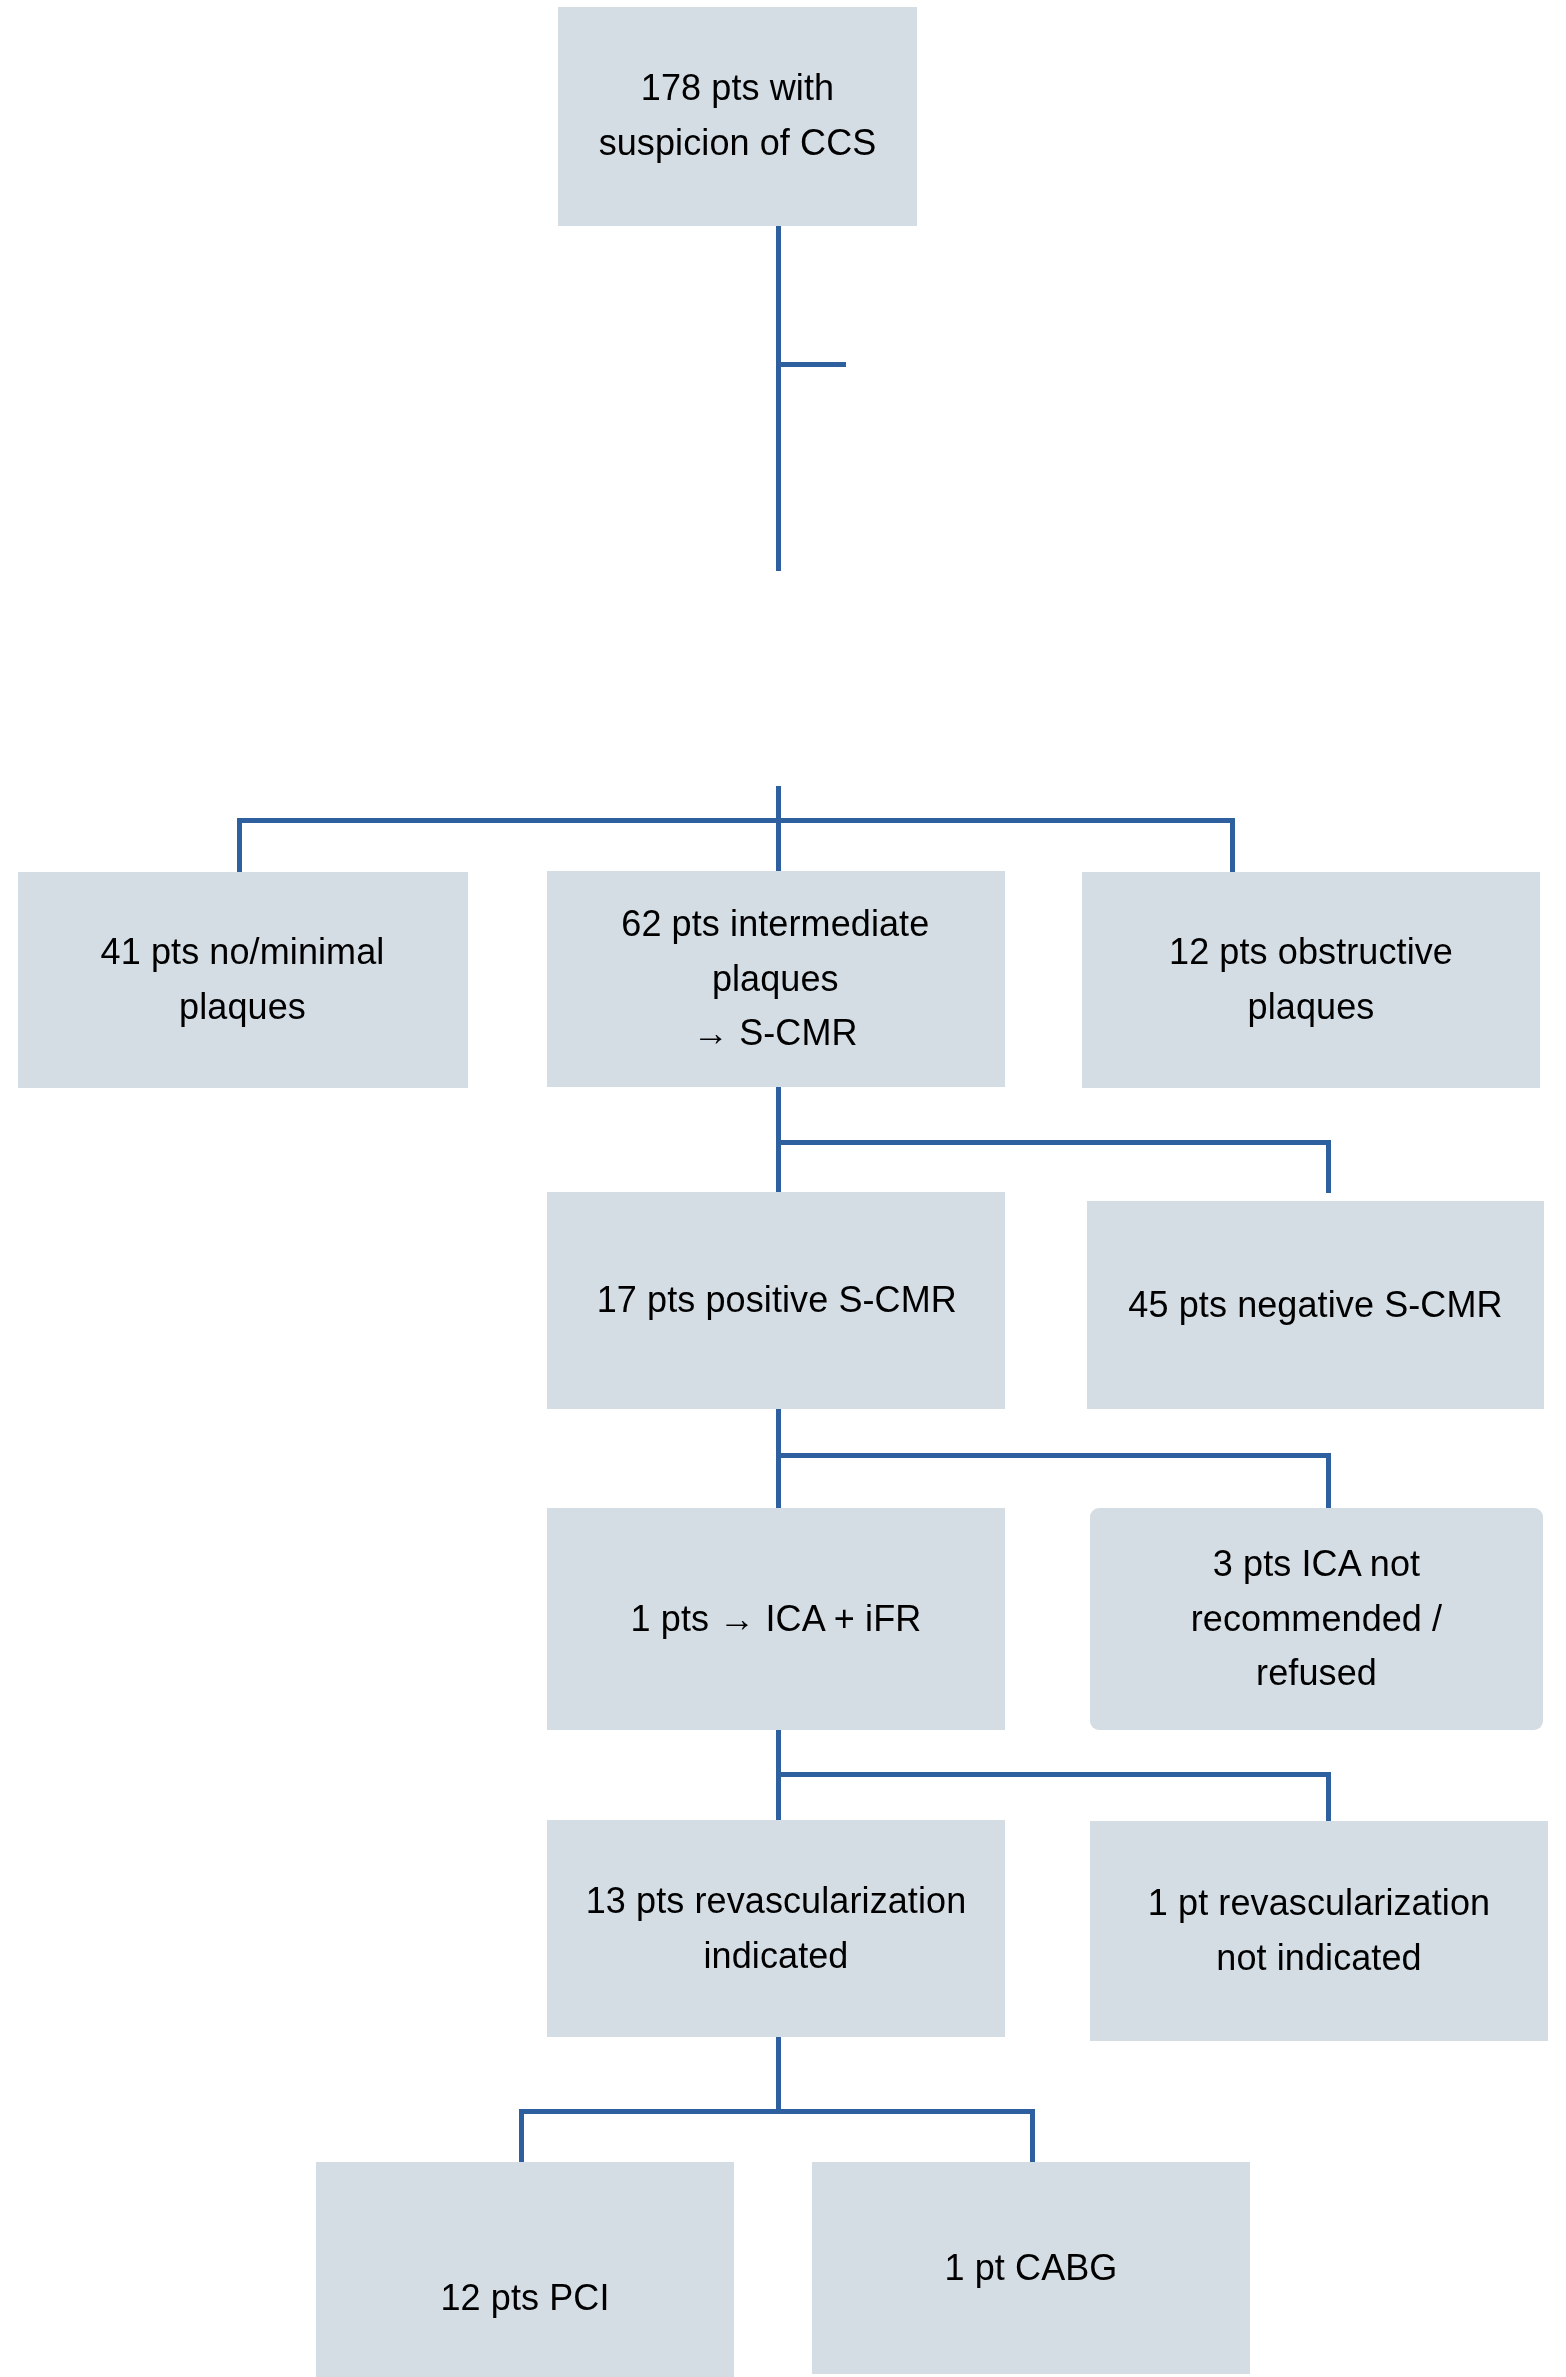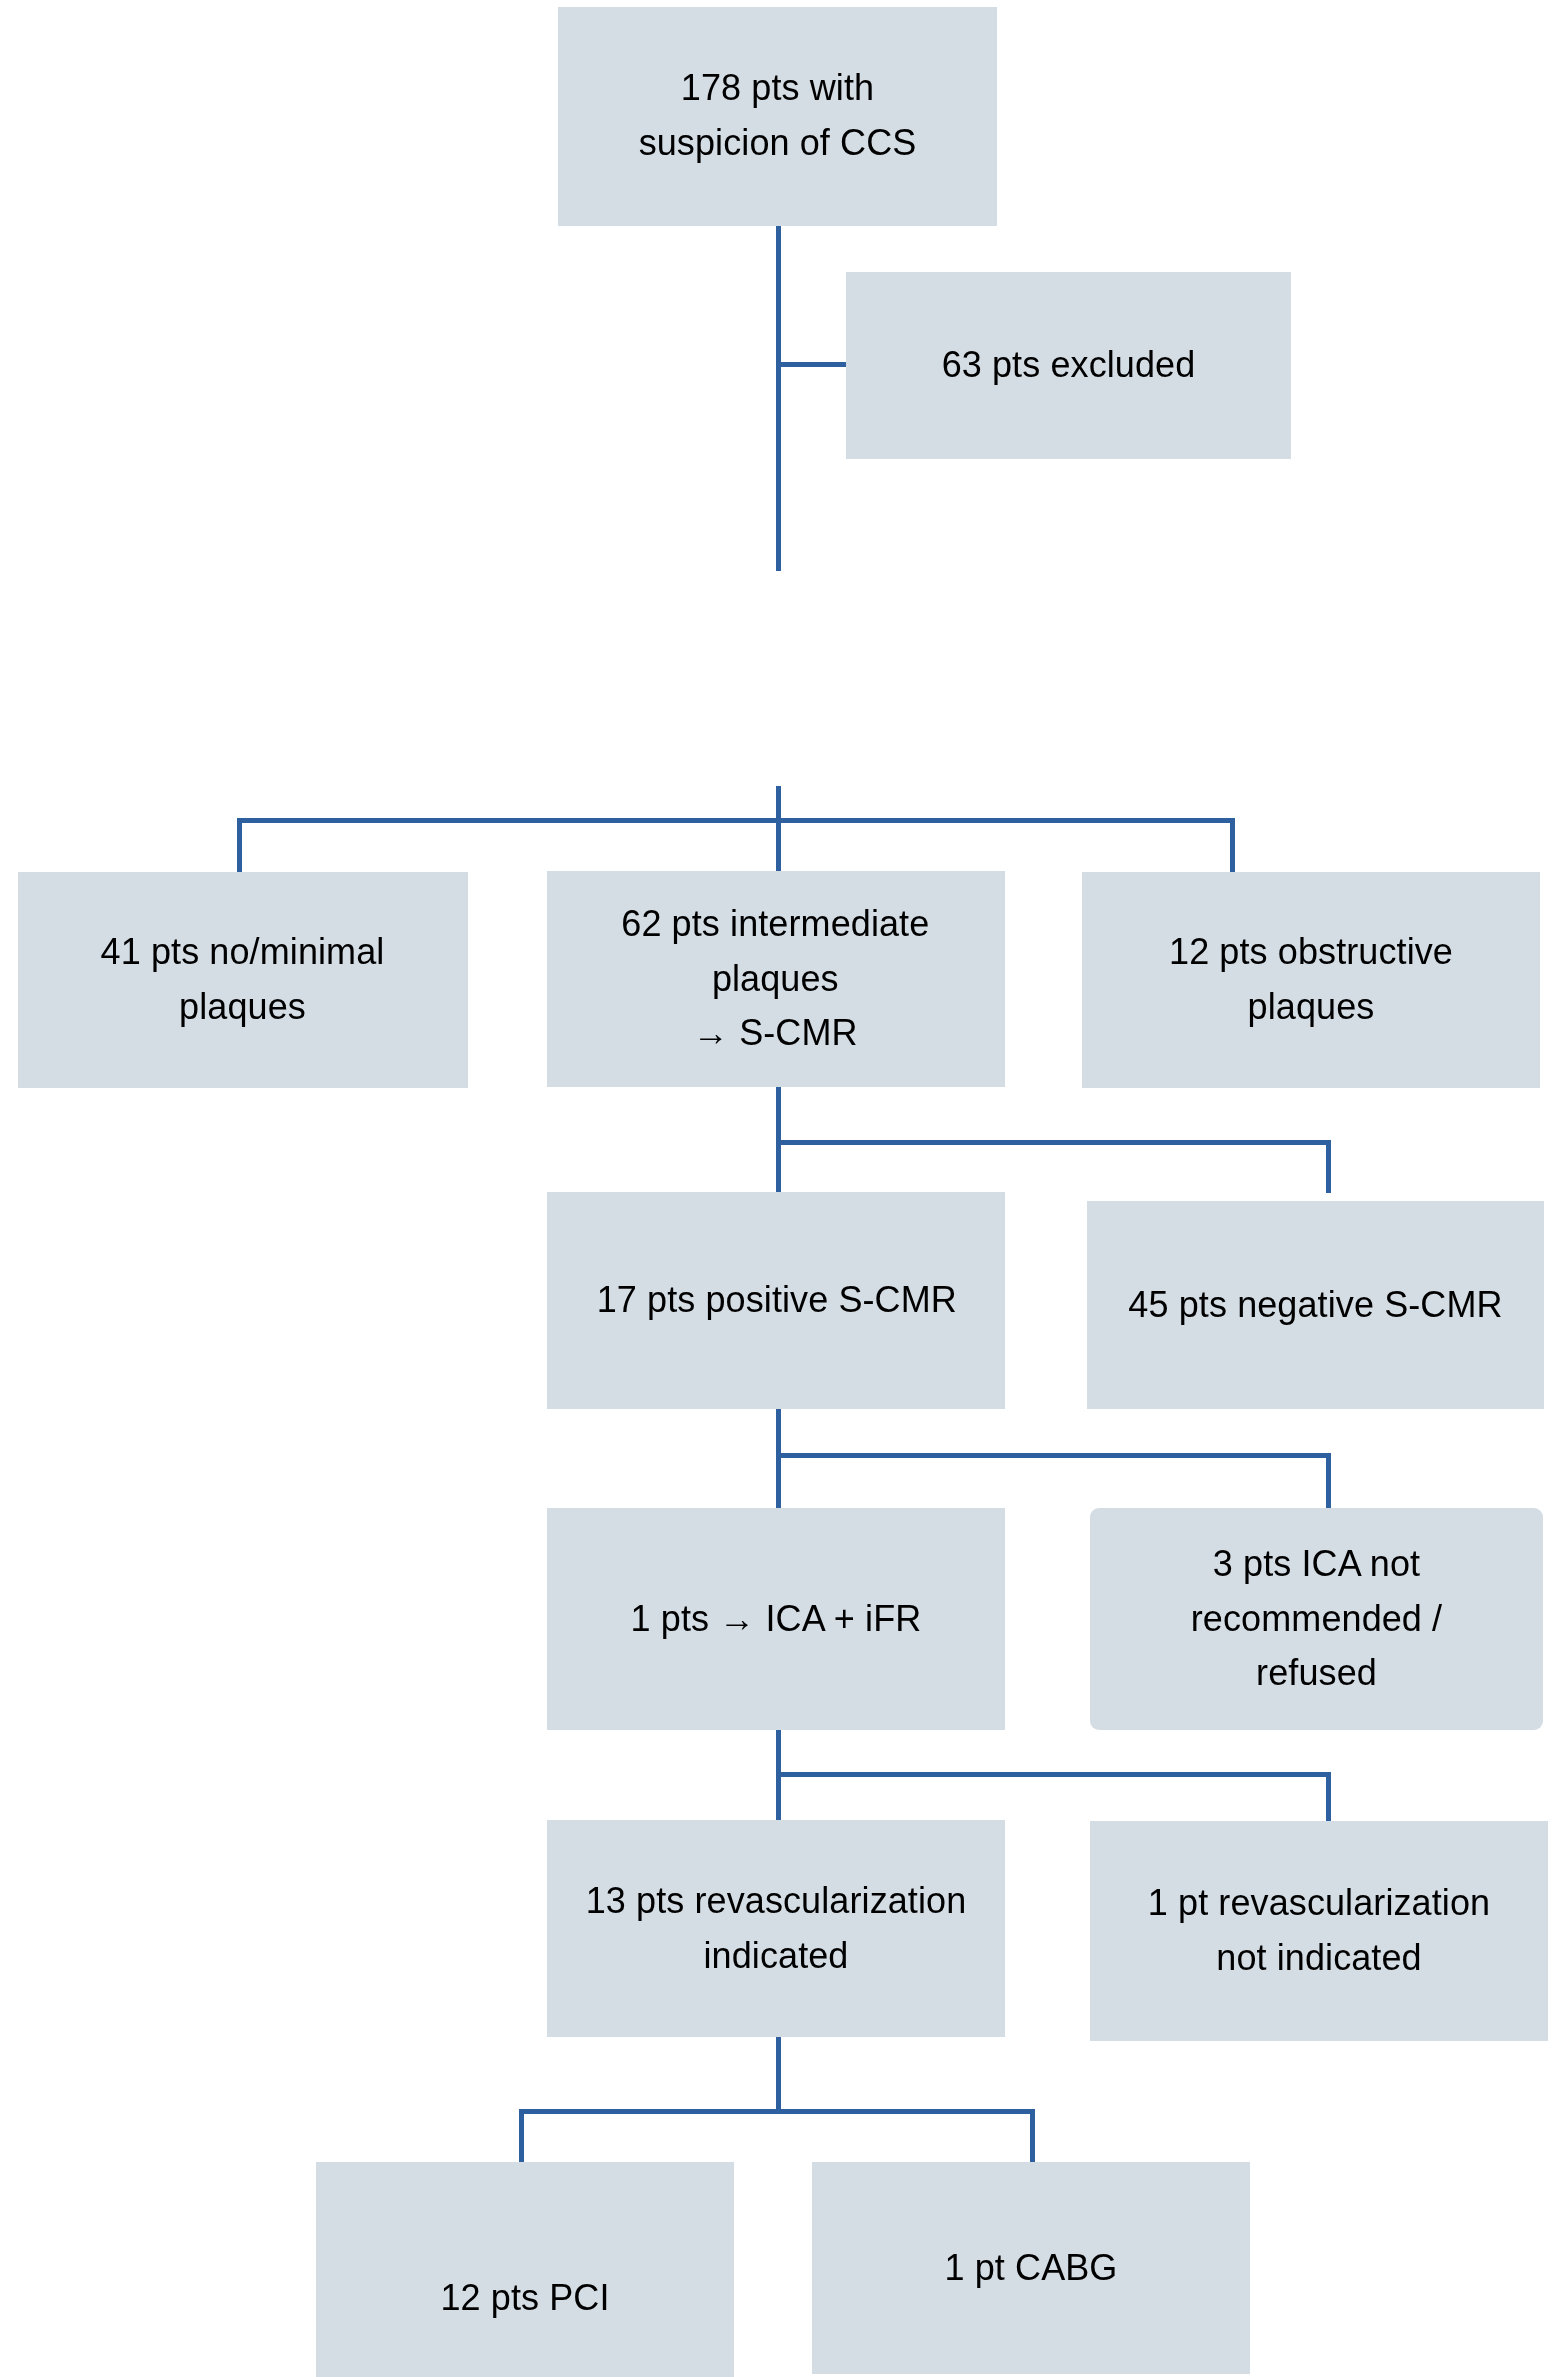--- a/index.html
+++ b/index.html
@@ -61,24 +61,23 @@
 
   <div class="conn vline" style="left:776px; top:1730px; height:94px;"></div>
   <div class="conn hline" style="left:776px; top:1772px; width:555px;"></div>
   <div class="conn vline" style="left:1326px; top:1772px; height:53px;"></div>
 
   <div class="conn vline" style="left:776px; top:2037px; height:74px;"></div>
   <div class="conn hline" style="left:519px; top:2109px; width:516px;"></div>
   <div class="conn vline" style="left:519px; top:2109px; height:55px;"></div>
   <div class="conn vline" style="left:1030px; top:2109px; height:55px;"></div>
 
-  <div class="node" style="left:558px; top:6.7px; width:439px; height:219px;">178 pts with
+  <div class="node" style="left:558px; top:6.7px; width:359px; height:219px;">178 pts with
 suspicion of CCS</div>
 
-  <div class="node" style="left:846px; top:272px; width:445px; height:187px;">63 pts excluded</div>
 
 
   <div class="node" style="left:17.5px; top:872px; width:450px; height:216px;">41 pts no/minimal
 plaques</div>
 
   <div class="node" style="left:547px; top:871px; width:458px; height:216px;padding-left:8px;">62 pts intermediate
 plaques
 → S-CMR</div>
 
   <div class="node" style="left:1082px; top:872px; width:458px; height:216px;">12 pts obstructive

